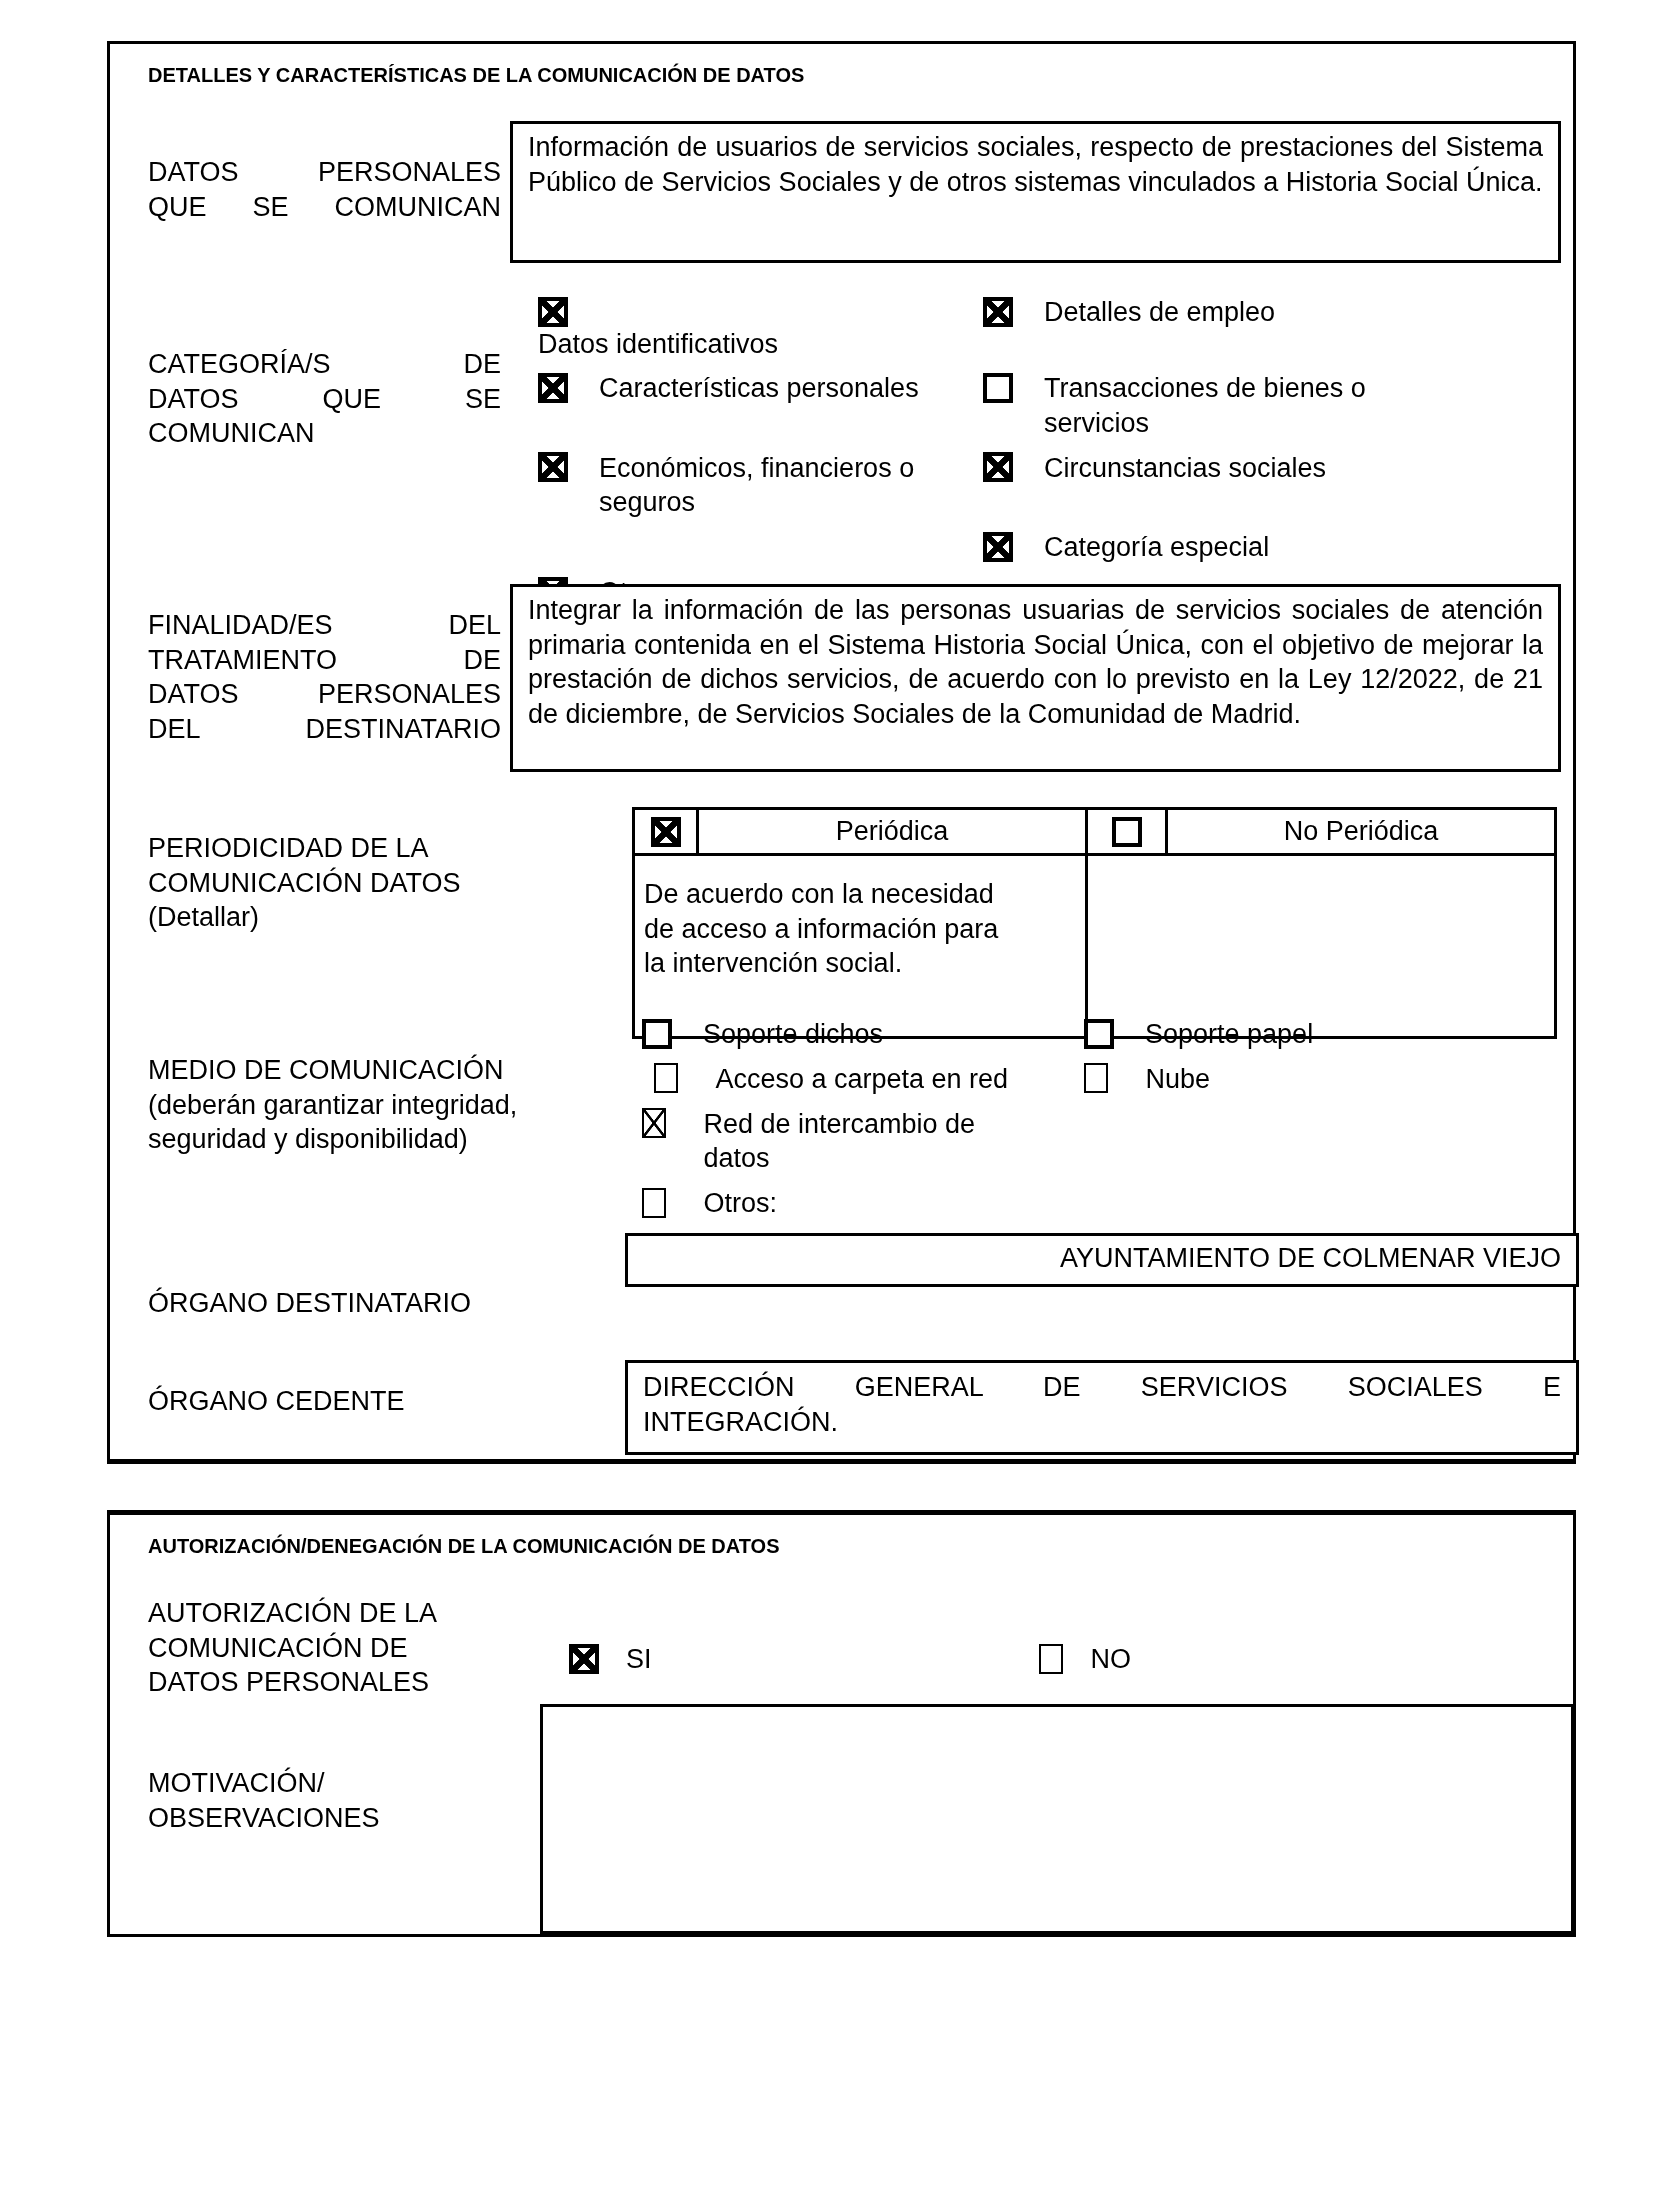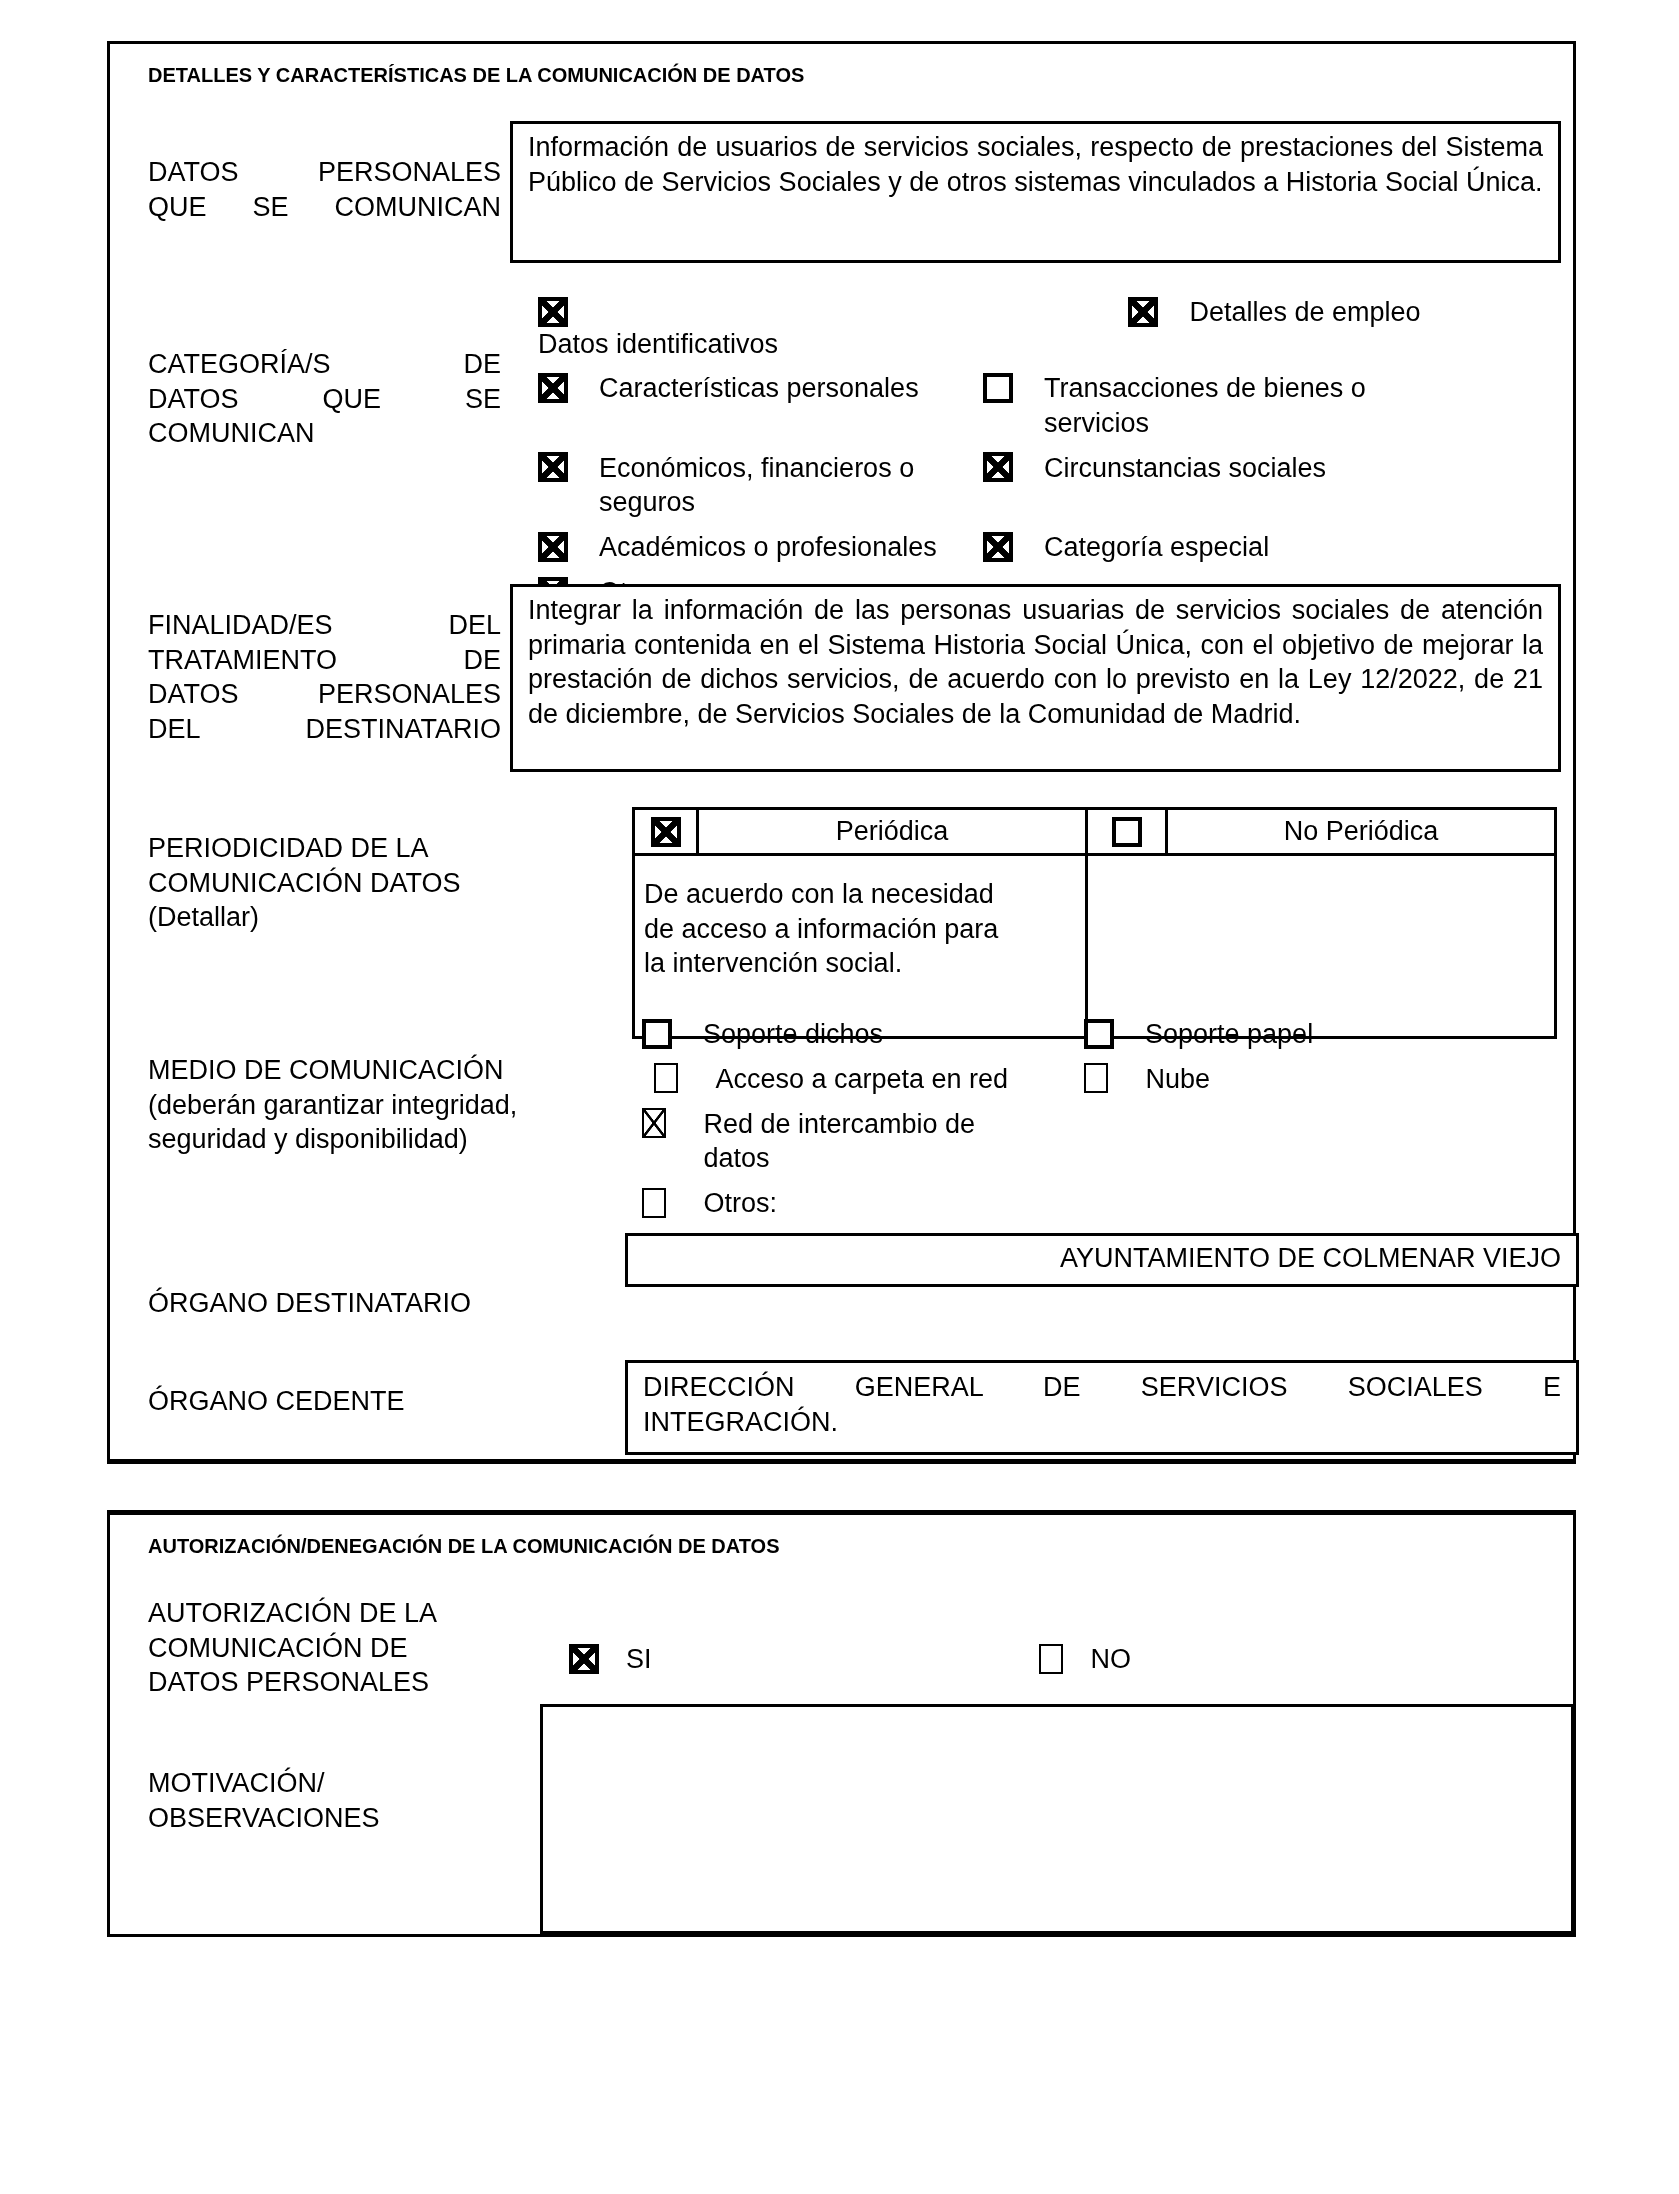--- a/index.html
+++ b/index.html
@@ -94,45 +94,41 @@
     <div class="textbox" id="datos-box">Información de usuarios de servicios sociales, respecto de prestaciones del Sistema Público de Servicios Sociales y de otros sistemas vinculados a Historia Social Única.</div>
 
     <div class="field-label jlast" id="lbl-cat">CATEGORÍA/S DE
 DATOS QUE SE
 COMUNICAN</div>
     <div class="cb-grid" id="cat-grid">
         <div class="cb-row" style="grid-column: 1; flex-direction: column;">
           <span class="cb cb-bold checked"></span>
           <span class="cb-label pre">Datos identificativos</span>
         </div>
-        <div class="cb-row" style="grid-column: 2; justify-content: center;">
+        <div class="cb-row" style="grid-column: 2;">
           <span class="cb cb-bold checked"></span>
           <span class="cb-label pre">Detalles de empleo</span>
         </div>
         <div class="cb-row" style="grid-column: 1;">
           <span class="cb cb-bold checked"></span>
           <span class="cb-label pre">Características personales</span>
         </div>
         <div class="cb-row" style="grid-column: 2;">
           <span class="cb cb-bold"></span>
           <span class="cb-label pre">Transacciones de bienes o
 servicios</span>
         </div>
         <div class="cb-row" style="grid-column: 1;">
           <span class="cb cb-bold checked"></span>
           <span class="cb-label pre">Económicos, financieros o
 seguros</span>
         </div>
         <div class="cb-row" style="grid-column: 2;">
           <span class="cb cb-bold checked"></span>
           <span class="cb-label pre">Circunstancias sociales</span>
-        </div>
-        <div class="cb-row" style="grid-column: 1;">
-          <span class="cb cb-bold checked"></span>
-          <span class="cb-label pre">Académicos o profesionales</span>
         </div>
         <div class="cb-row" style="grid-column: 2;">
           <span class="cb cb-bold checked"></span>
           <span class="cb-label pre">Categoría especial</span>
         </div>
         <div class="cb-row" style="grid-column: 1;">
           <span class="cb cb-bold checked"></span>
           <span class="cb-label pre">Otros:</span>
         </div>
       </div>

